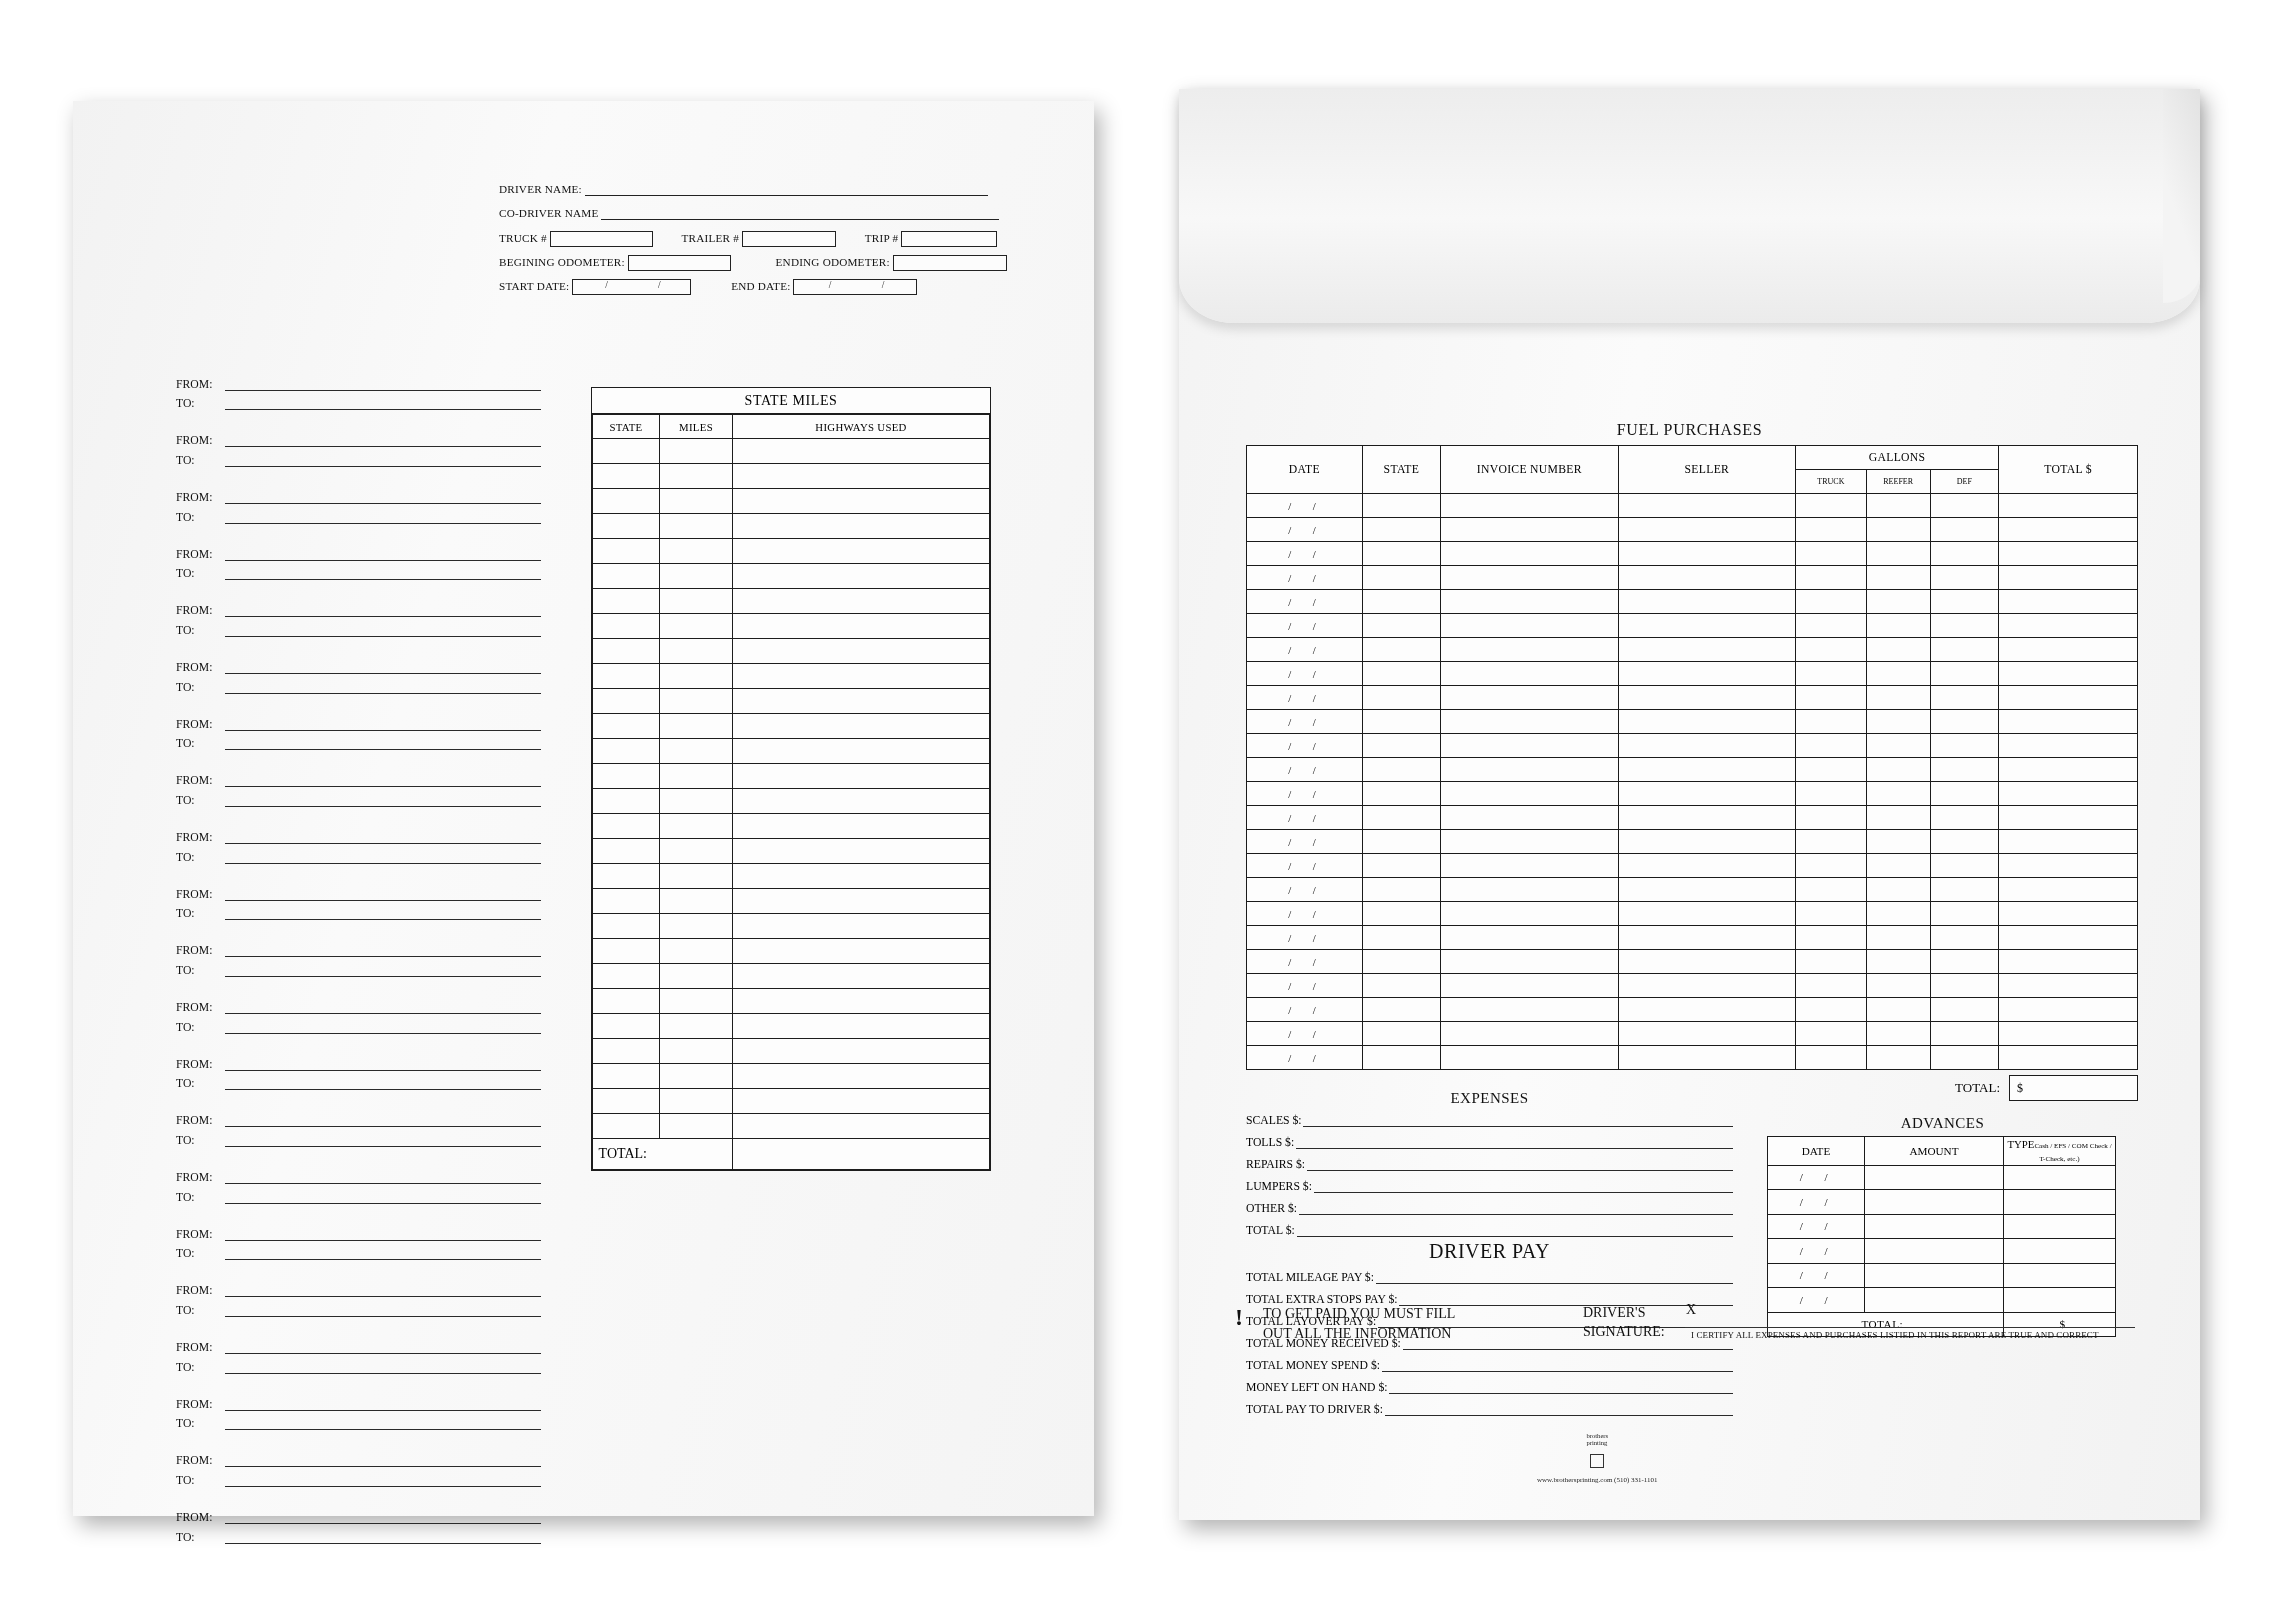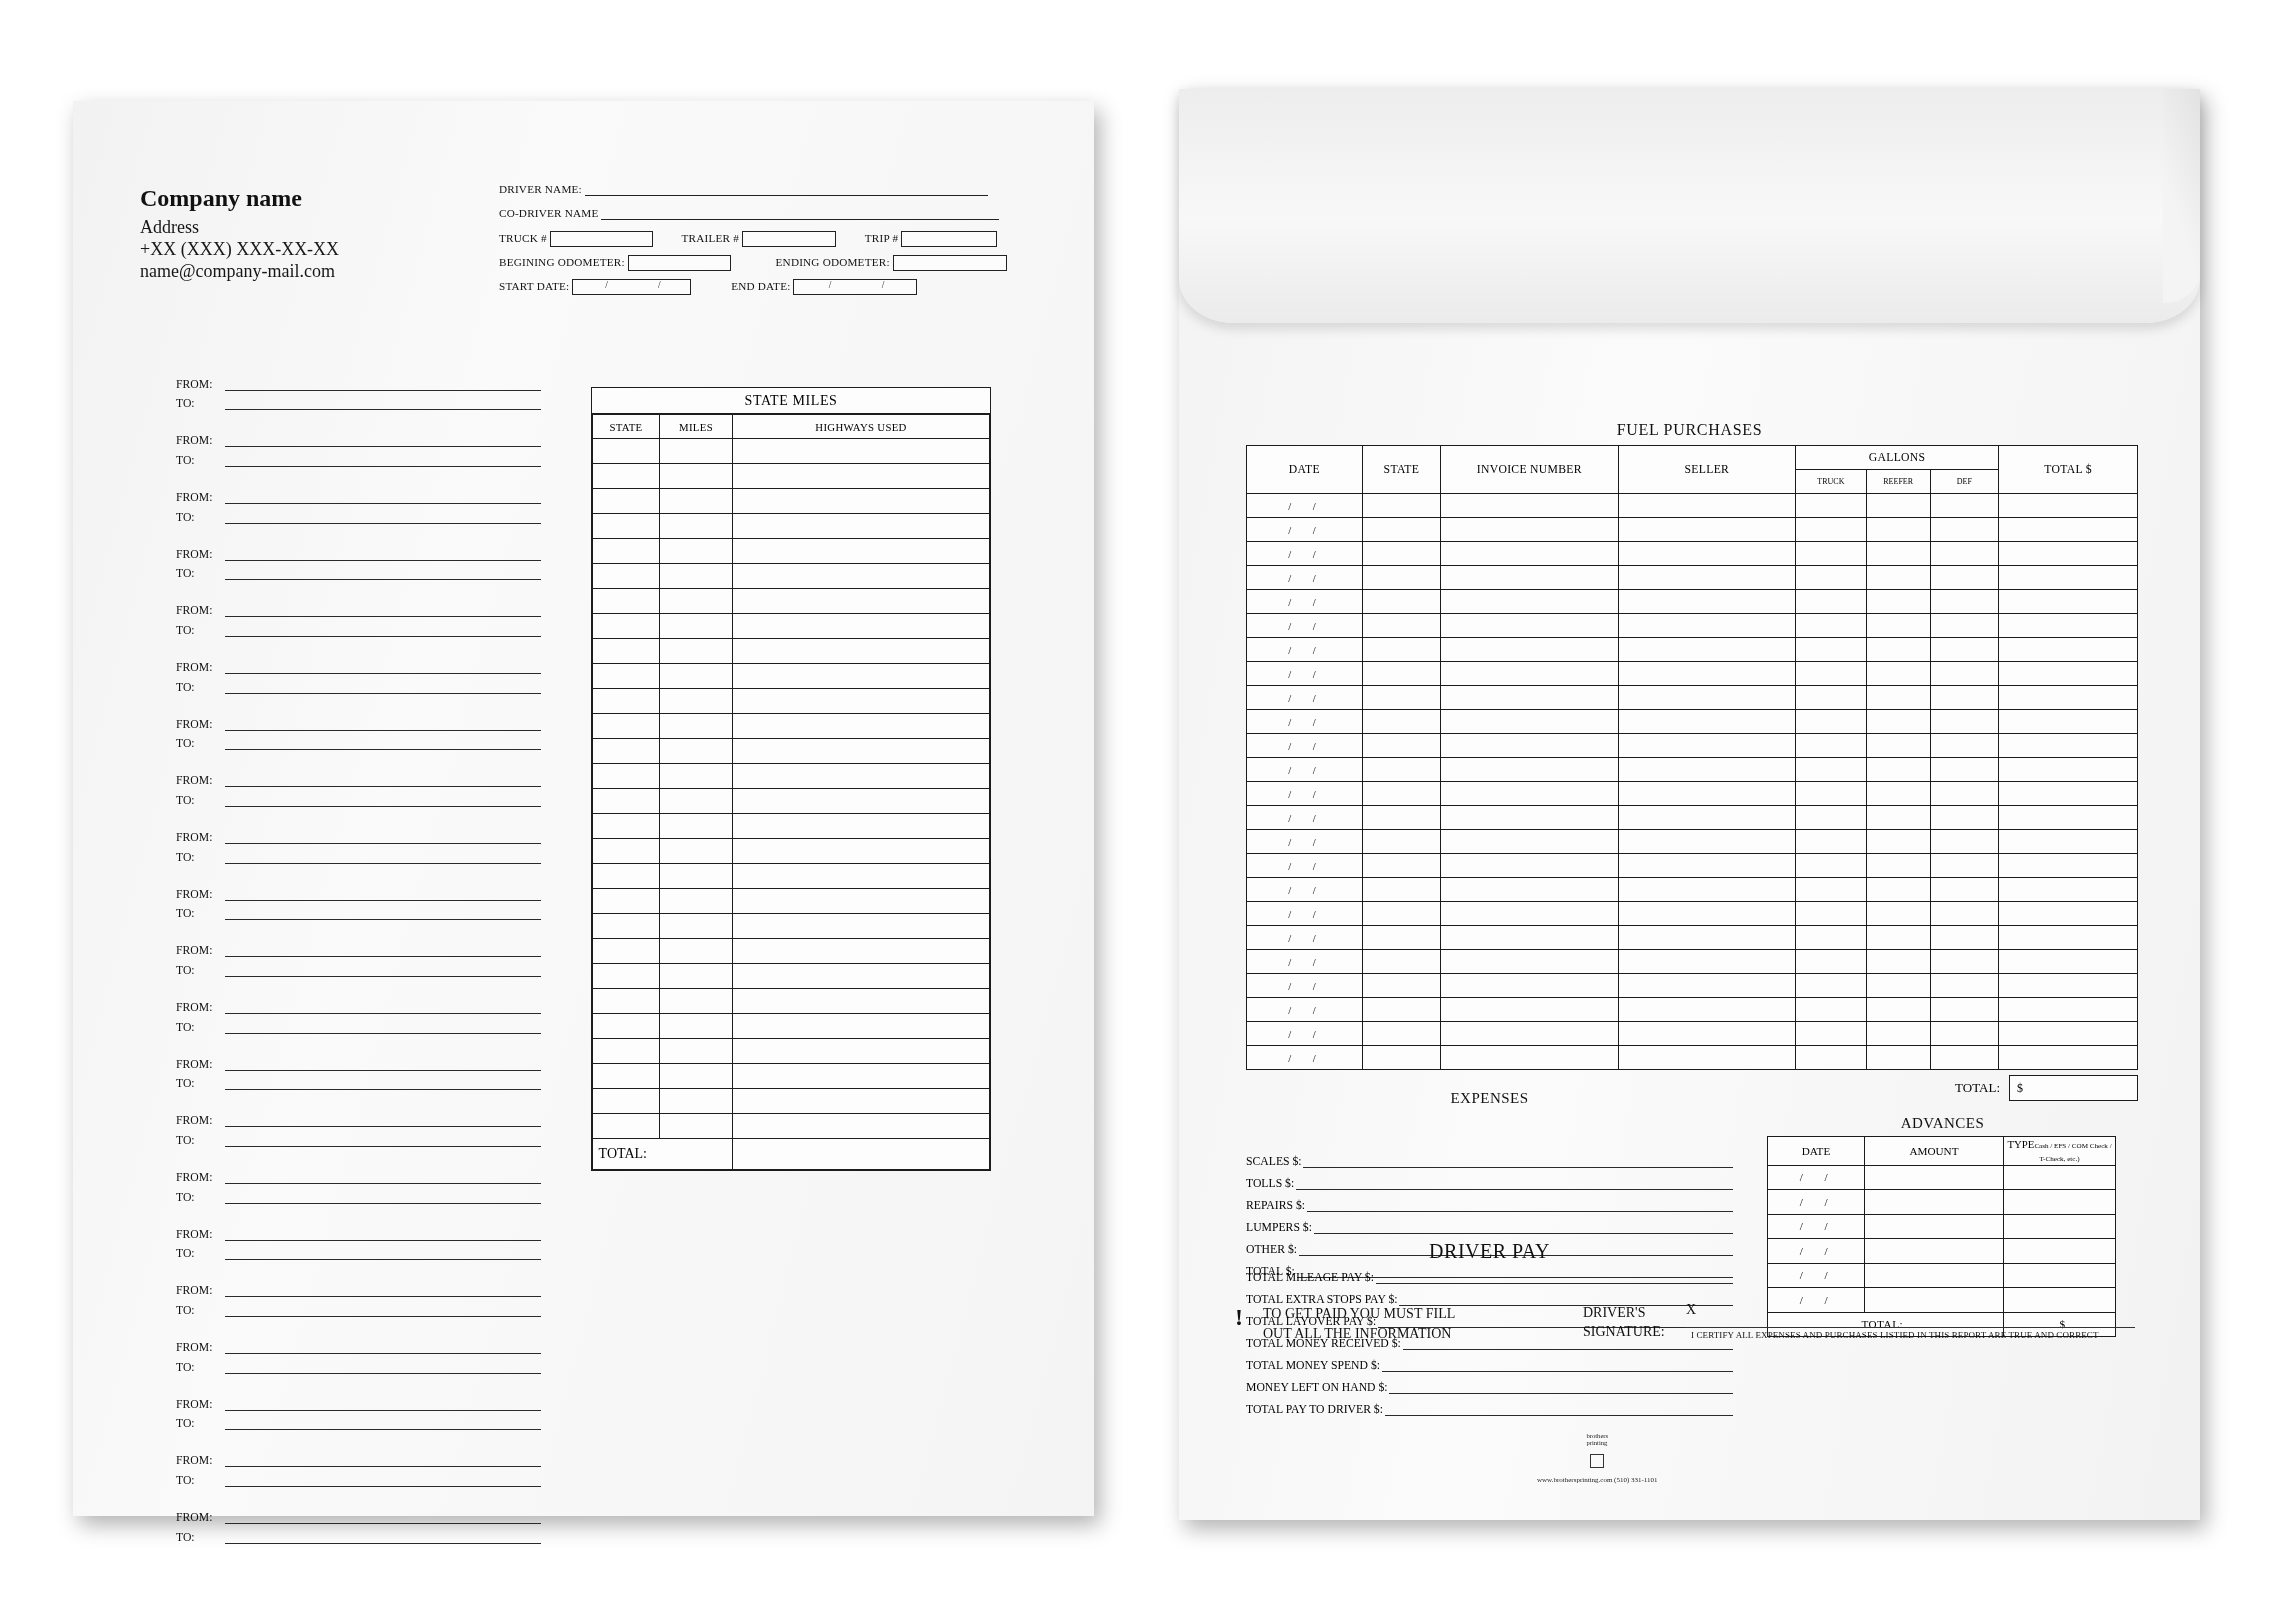--- a/index.html
+++ b/index.html
@@ -224,21 +224,21 @@
     left: 67px;
     width: 487px;
     top: 1001px;
     text-align: center;
     font-size: 15px;
     letter-spacing: 0.5px;
   }
   #expenses-list {
     position: absolute;
     left: 67px;
-    top: 1057px;
+    top: 1016px;
     width: 487px;
   }
   .exp-row {
     display: flex;
     align-items: flex-end;
     height: 22px;
     font-size: 11.7px;
   }
   .exp-row .lbl { flex: none; white-space: nowrap; }
   .exp-row .ln { flex: 1; border-bottom: 0.9px solid #2a2a2a; height: 11.2px; margin-left: 1.9px;}
@@ -354,26 +354,20 @@
     width: 12px; height: 12px;
     border: 0.9px solid #333;
     display:inline-block;
   }
 </style>
 </head>
 <body>
 
 <div class="sheet" id="page-front">
 
-  <div id="company-block">
-    <div id="company-name">Company name</div>
-    <div id="company-address">Address</div>
-    <div id="company-phone">+XX (XXX) XXX-XX-XX</div>
-    <div id="company-email">name@company-mail.com</div>
-  </div>
 
   <div id="driver-info">
     <div class="di-row">
       <span class="di-label small-caps">DRIVER NAME:</span>
       <span class="rule" style="width:403px;"></span>
     </div>
     <div class="di-row">
       <span class="di-label small-caps">CO-DRIVER NAME</span>
       <span class="rule" style="width:398px;"></span>
     </div>

